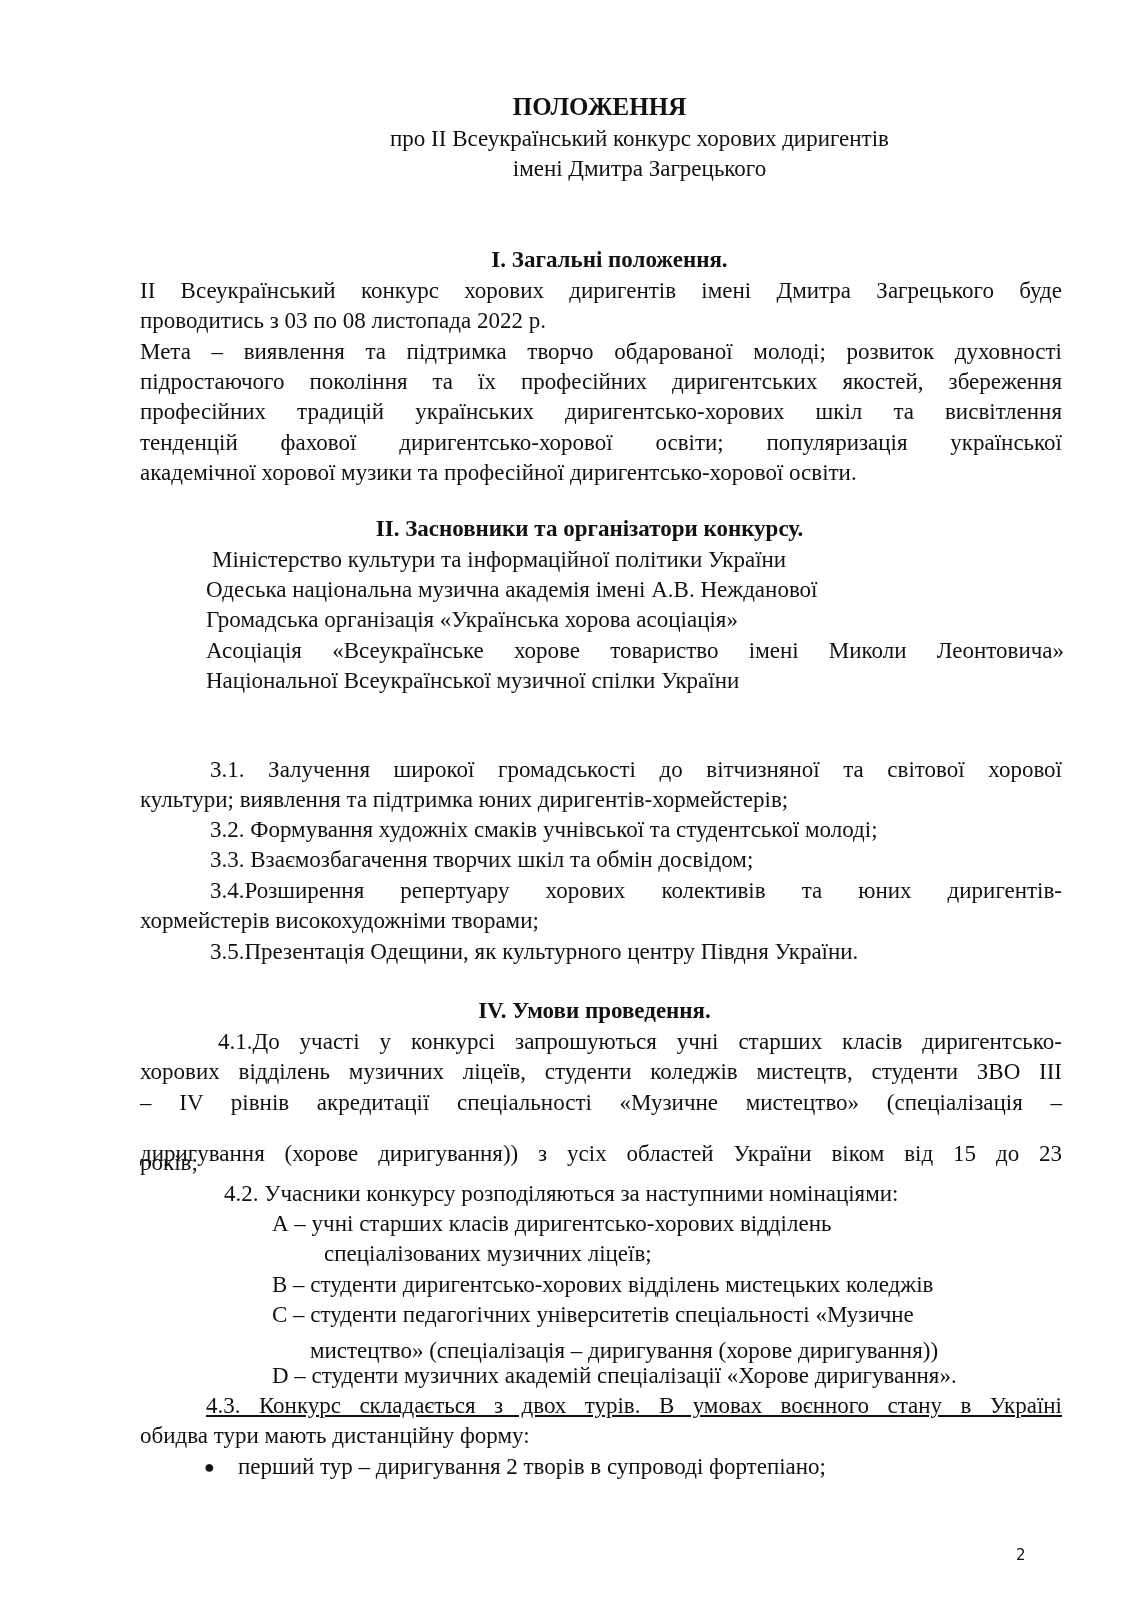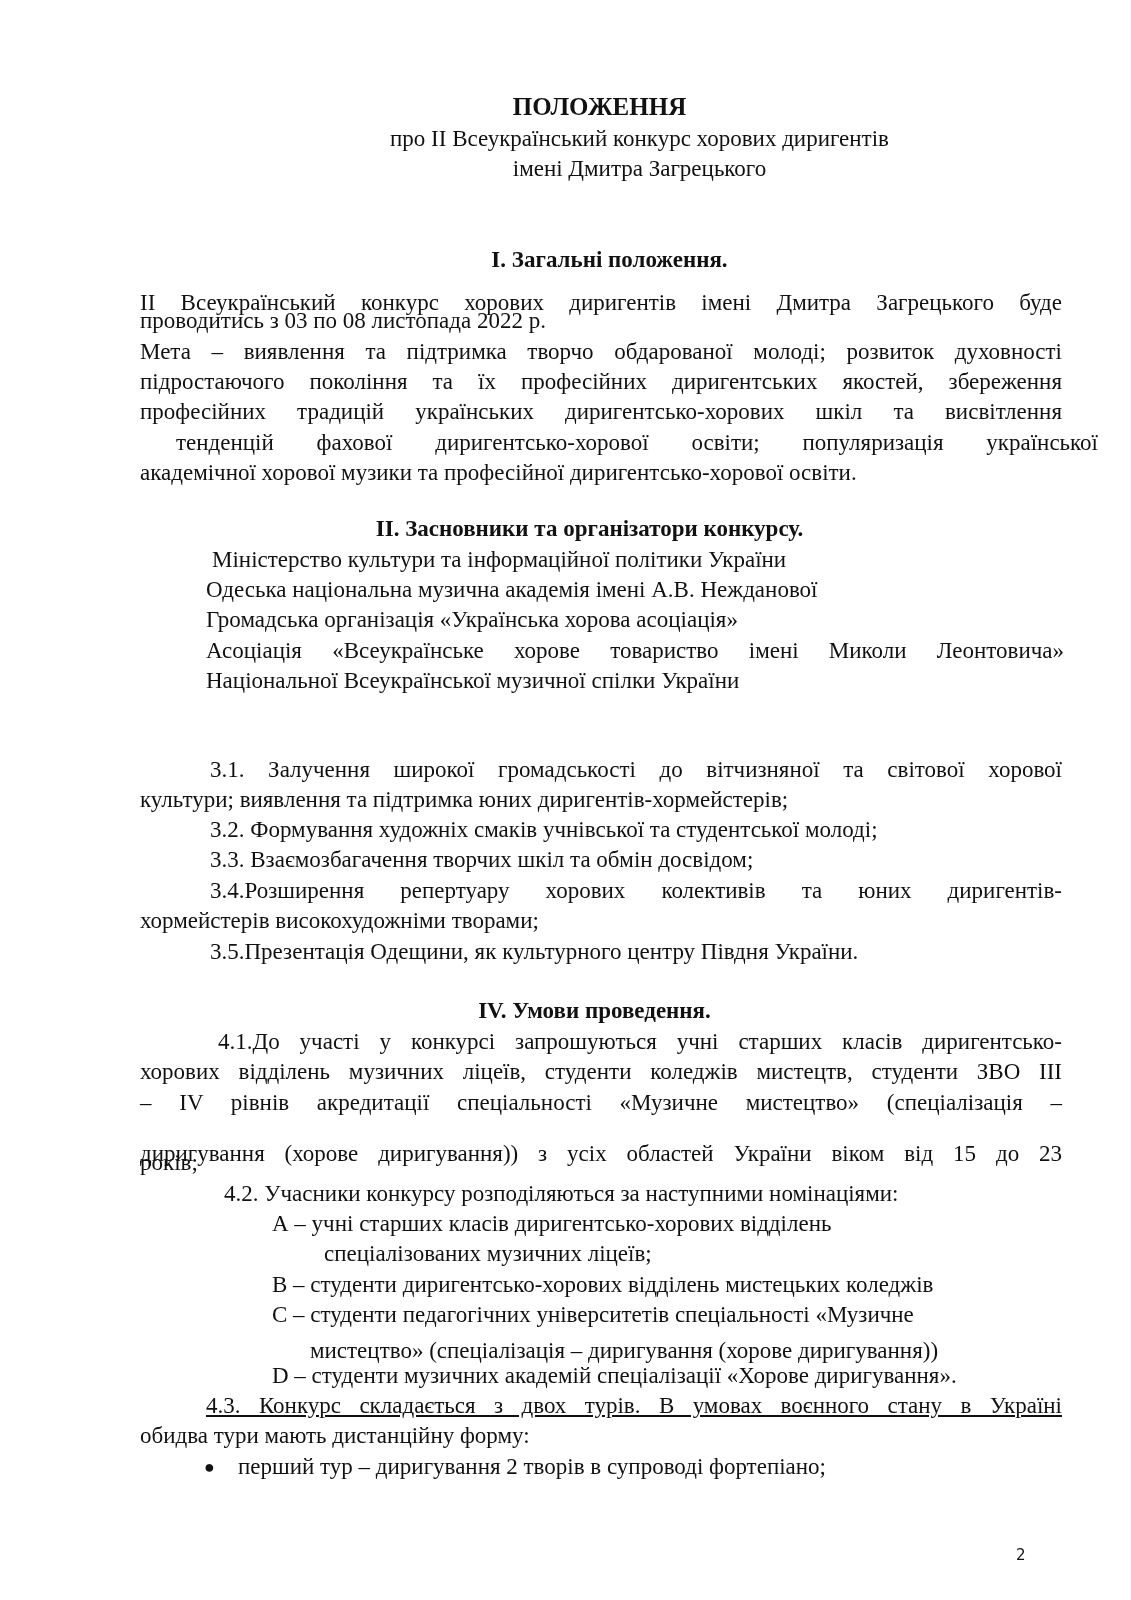--- a/index.html
+++ b/index.html
@@ -21,26 +21,26 @@
 </head>
 <body>
 
 <div class="page">
 
   <div class="ln c b title" style="top:92px;">ПОЛОЖЕННЯ</div>
   <div class="ln c" style="top:124px; left:40px;">про ІІ Всеукраїнський конкурс хорових диригентів</div>
   <div class="ln c" style="top:154px; left:40px;">імені Дмитра Загрецького</div>
 
   <div class="ln c b" style="top:245px; left:10px;">І. Загальні положення.</div>
-  <div class="ln j" style="top:276px; left:106px; width:922px;margin-top:12px;">ІІ Всеукраїнський конкурс хорових диригентів імені Дмитра Загрецького буде</div>
+  <div class="ln j" style="top:276px; left:106px; width:922px;">ІІ Всеукраїнський конкурс хорових диригентів імені Дмитра Загрецького буде</div>
   <div class="ln" style="top:306px; left:106px;">проводитись з 03 по 08 листопада  2022 р.</div>
   <div class="ln j" style="top:367px; left:106px; width:922px;">підростаючого покоління та їх професійних диригентських якостей, збереження</div>
   <div class="ln j" style="top:337px; left:106px; width:922px;">Мета – виявлення та підтримка творчо обдарованої молоді; розвиток духовності</div>
   <div class="ln j" style="top:397px; left:106px; width:922px;">професійних традицій українських диригентсько-хорових шкіл та висвітлення</div>
-  <div class="ln j" style="top:428px; left:106px; width:922px;margin-left:36px;">тенденцій фахової диригентсько-хорової освіти; популяризація української</div>
+  <div class="ln j" style="top:428px; left:106px; width:922px;">тенденцій фахової диригентсько-хорової освіти; популяризація української</div>
   <div class="ln" style="top:458px; left:106px;">академічної хорової музики та професійної диригентсько-хорової освіти.</div>
 
   <div class="ln c b" style="top:514px; left:-10px;">ІІ. Засновники та організатори конкурсу.</div>
   <div class="ln" style="top:545px; left:178px;">Міністерство культури та інформаційної політики України</div>
   <div class="ln" style="top:575px; left:172px;">Одеська національна музична академія імені А.В. Нежданової</div>
   <div class="ln" style="top:605px; left:172px;">Громадська організація «Українська хорова асоціація»</div>
   <div class="ln j" style="top:636px; left:172px; width:858px;">Асоціація «Всеукраїнське хорове товариство імені Миколи Леонтовича»</div>
   <div class="ln" style="top:666px; left:172px;">Національної Всеукраїнської музичної спілки України</div>
 
   <div class="ln j" style="top:755px; left:176px; width:852px;">3.1. Залучення широкої громадськості до вітчизняної та світової хорової</div>

